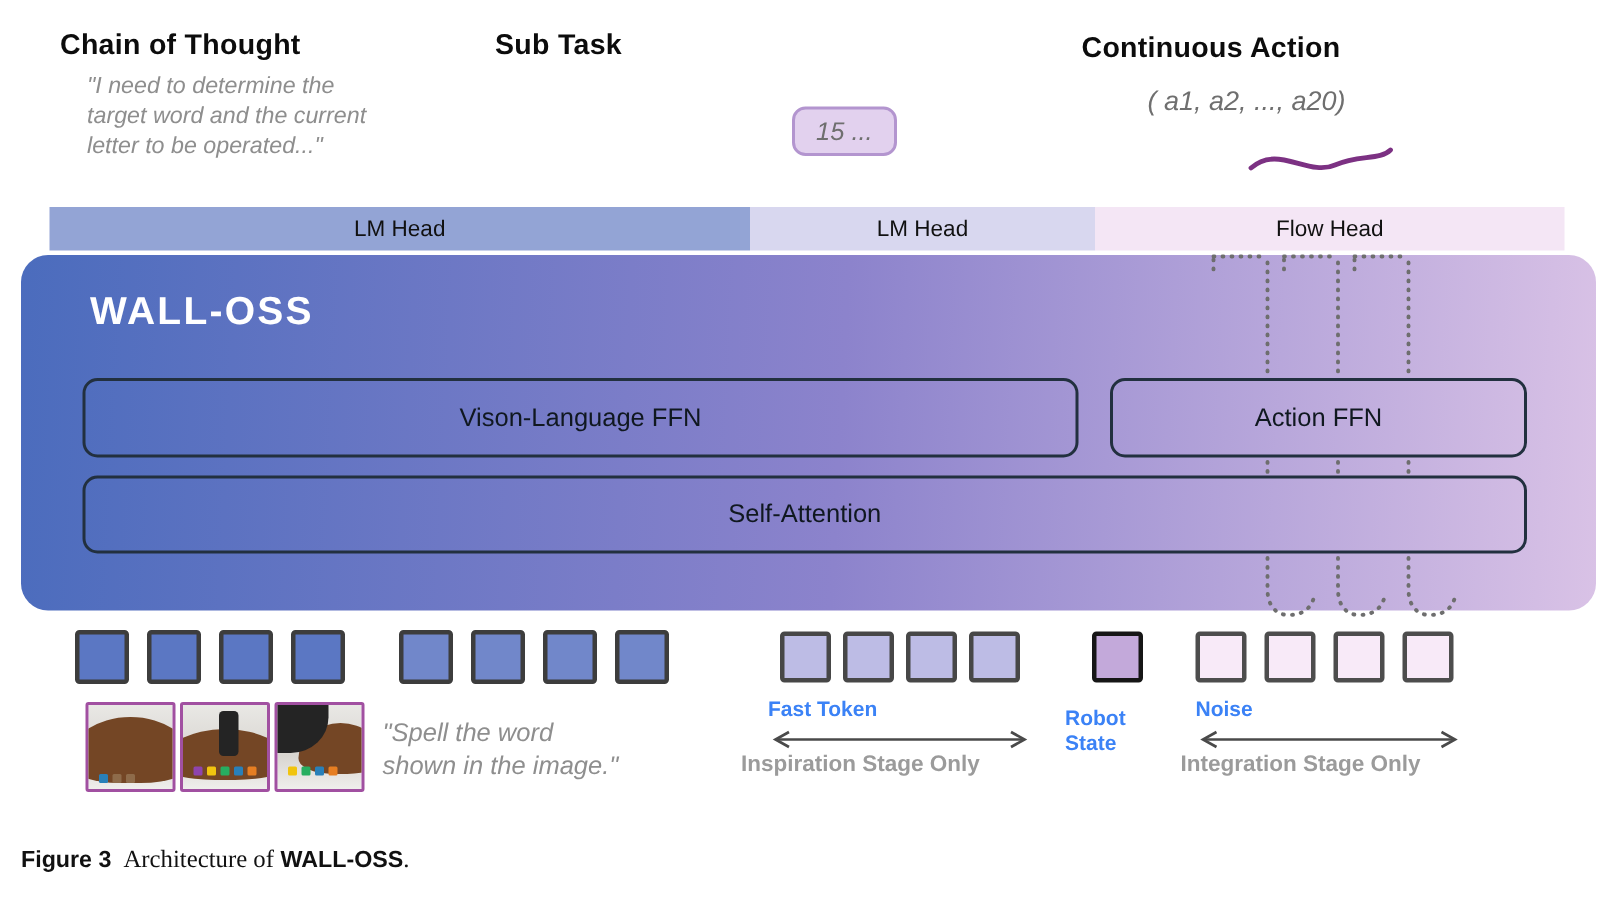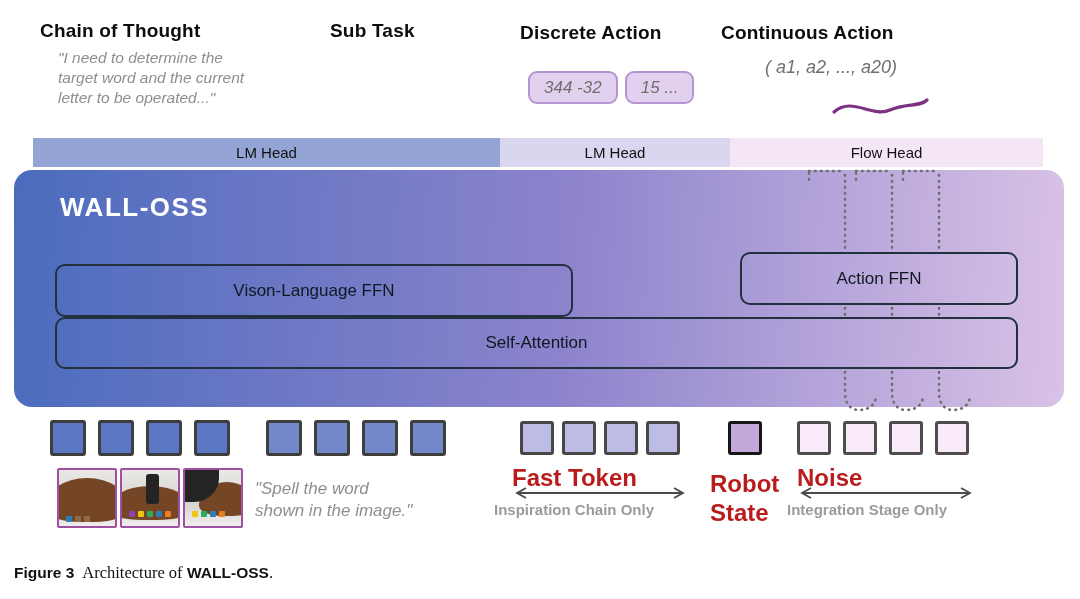--- a/index.html
+++ b/index.html
@@ -42,21 +42,21 @@
   }
   #model-title {
     position:absolute; left:46px; top:22px; color:#fff; font-weight:bold;
     font-size:26px; letter-spacing:1.5px;
   }
   .block {
     position:absolute; border:2px solid var(--block_border); border-radius:10px;
     display:flex; align-items:center; justify-content:center;
     font-size:17px; color:#101820; background:transparent;
   }
-  #blk-vl     { left:41px;  top:94px;  width:518px; height:53px; }
+  #blk-vl     { left:41px;  top:82px;  width:664px; height:53px; }
   #blk-action { left:726px; top:82px;  width:278px; height:53px; }
   #blk-attn   { left:41px;  top:147px; width:963px; height:52px; }
 
   
   #dotted-overlay { position:absolute; left:0; top:0; z-index:2; pointer-events:none; color:var(--dotted); }
 
   
   .sq-row { position:absolute; display:flex; }
   .sq { border-radius:3px; }
   #row-image-tokens { left:50px;  top:420px; gap:12px; }
@@ -78,21 +78,21 @@
   .photo .blocks { position:absolute; bottom:9px; left:7px; display:flex; gap:3px; }
   .photo .blocks i { width:6px; height:6px; border-radius:1px; display:block; }
   .photo:nth-child(1) .table { top:8px; height:44px; }
   .photo:nth-child(1) .arm { display:none; }
   .photo:nth-child(1) .blocks { bottom:4px; }
   .photo:nth-child(2) .arm { left:24px; top:4px; width:13px; height:30px; border-radius:3px; }
   .photo:nth-child(3) .arm { left:-2px; top:-2px; width:36px; height:34px; border-radius:0 0 70% 0; }
   .photo:nth-child(3) .table { left:14px; top:12px; }
 
   
-  .stage-title { font-weight:bold; font-size:24px; color:#b91c1c; }
+  .stage-title { font-weight:bold; font-size:14px; color:#3b82f6; }
   .stage-sub { font-weight:bold; font-size:15px; color:var(--stage_gray); }
   .arrow-svg { color:var(--arrow); }
 
   
   #caption { left:14px; top:563px; font-size:16px; color:#111; }
   .cap-bold { font-family:"Liberation Sans","DejaVu Sans",sans-serif; font-weight:bold; font-size:15.5px; }
   .cap-serif { font-family:"Liberation Serif","DejaVu Serif",serif; font-size:16.5px; }
   #caption .gap { display:inline-block; width:8px; }
 </style>
 </head>
@@ -100,23 +100,21 @@
 
 <div id="canvas">
 
   <div class="abs col-title center" style="left:40px; top:20px; width:215px;">Chain of Thought</div>
   <div class="abs quote preline" style="left:58px; top:48px; width:245px;">"I need to determine the
 target word and the current
 letter to be operated..."</div>
 
   <div class="abs col-title center" style="left:330px; top:20px; width:175px;">Sub Task</div>
 
-  <div class="abs col-title center" style="left:520px; top:22px; width:200px;">Discrete Action</div>
   <div class="abs" style="left:528px; top:71px; display:flex; gap:7px;">
-    <div class="token-chip">344 -32</div>
     <div class="token-chip">15 ...</div>
   </div>
 
   <div class="abs col-title center" style="left:721px; top:22px; width:215px;">Continuous Action</div>
   <div class="abs vector-text center" style="left:765px; top:57px; width:215px;">( a1, a2, ..., a20)</div>
   <svg class="abs" style="left:828px; top:92px; color:var(--squiggle);" width="104" height="28">
     <path d="M6,20 C24,4 44,26 62,18 C78,11 92,15 99,8" fill="none" stroke="currentColor" stroke-width="3.2" stroke-linecap="round"></path>
   </svg>
 
   <div id="head-lm1" class="head-seg">LM Head</div>
@@ -199,21 +197,21 @@
   </div>
 
   <div class="abs quote preline center" style="left:255px; top:478px; width:230px; font-size:17px;">"Spell the word
 shown in the image."</div>
 
   <div class="abs stage-title center" style="left:512px; top:464px; width:176px;">Fast Token</div>
   <svg class="abs arrow-svg" style="left:512px; top:486px;" width="176" height="14">
     <path d="M6,7 H170" stroke="currentColor" stroke-width="1.8" fill="none"></path>
     <path d="M14,2 L5,7 L14,12 M162,2 L171,7 L162,12" stroke="currentColor" stroke-width="1.8" fill="none"></path>
   </svg>
-  <div class="abs stage-sub center" style="left:494px; top:501px; width:212px;">Inspiration Chain Only</div>
+  <div class="abs stage-sub center" style="left:494px; top:501px; width:212px;">Inspiration Stage Only</div>
 
   <div class="abs stage-title preline center" style="left:710px; top:470px; width:72px; line-height:1.2;">Robot
 State</div>
 
   <div class="abs stage-title center" style="left:797px; top:464px; width:178px;">Noise</div>
   <svg class="abs arrow-svg" style="left:797px; top:486px;" width="178" height="14">
     <path d="M6,7 H172" stroke="currentColor" stroke-width="1.8" fill="none"></path>
     <path d="M14,2 L5,7 L14,12 M164,2 L173,7 L164,12" stroke="currentColor" stroke-width="1.8" fill="none"></path>
   </svg>
   <div class="abs stage-sub center" style="left:787px; top:501px; width:198px;">Integration Stage Only</div>

